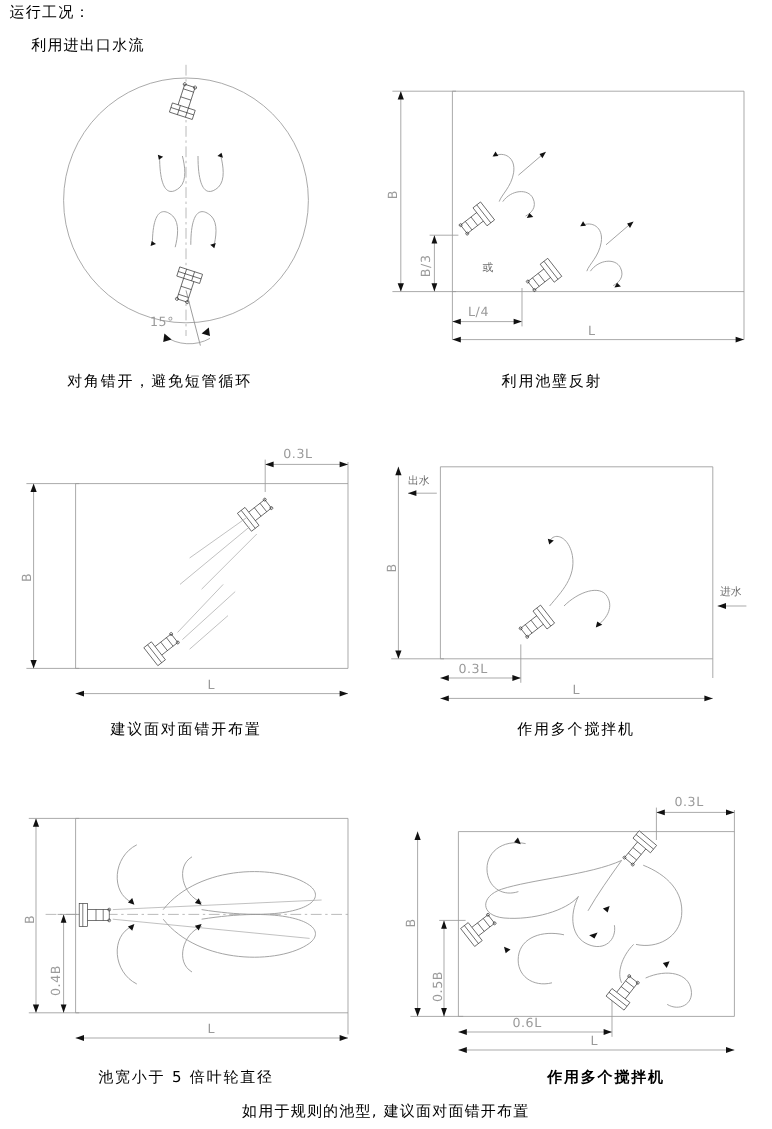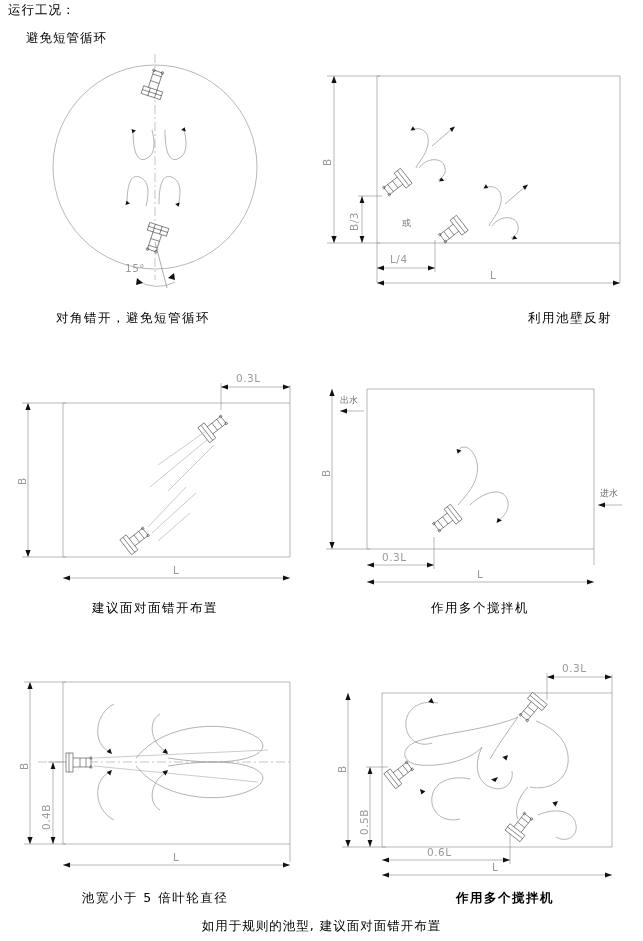--- a/index.html
+++ b/index.html
@@ -24,21 +24,21 @@
   .mxd{stroke:#222;stroke-width:0.5;fill:none;}
   .ah{fill:#111;stroke:none;}
   .dimtxt{font-size:10.5px;fill:#9a9a9a;font-family:"DejaVu Sans","Liberation Sans",sans-serif;letter-spacing:0.5px;}
   .cntxt{font-size:9px;fill:#6f6f6f;font-family:"DejaVu Sans","Liberation Sans",sans-serif;}
   #footer{position:absolute;left:0;right:0;top:918px;text-align:center;font-size:12.5px;letter-spacing:1px;}
 </style>
 </head>
 <body>
 
 <div id="heading" class="cn">运行工况：</div>
-<div id="series-title" class="cn">避免短管循环</div>
+<div id="series-title" class="cn">利用进出口水流</div>
 
 <div class="fig" style="left:55px;top:52px;">
 <svg width="230" height="250" viewBox="0 0 230 250">
   <g>
     <circle class="tank" cx="100" cy="115" r="102"></circle>
   </g>
   <g>
     <line class="cl" x1="100" y1="2" x2="100" y2="228"></line>
   </g>
 
@@ -160,21 +160,21 @@
 
     <path class="flow" d="M163,120 C171,116 181,121 179,134 C177,146 169,152 167,158"></path>
     <path class="ah" d="M161.5,120.5 l4.8,-0.4 -2.4,-3.8 z"></path>
     <path class="flow" d="M170,158 C177,148 191,147 195,155 C199,163 193,168 189,170"></path>
     <path class="ah" d="M190,171.6 l2.2,-4 3.2,3.2 z"></path>
     <line class="flow" x1="183" y1="136" x2="204" y2="118"></line>
     <path class="ah" d="M206,116.5 l-3,5.4 -2.4,-3.6 z"></path>
   </g>
 </svg>
 </div>
-<div class="caption" style="left:362px;top:310px;width:250px;text-align:right;">利用池壁反射</div>
+<div class="caption" style="left:335px;top:310px;width:250px;">利用池壁反射</div>
 
 <div class="fig" style="left:18px;top:365px;">
 <svg width="285" height="225" viewBox="0 0 285 225">
   <g>
     <line class="tank" x1="45" y1="38" x2="272" y2="38"></line>
     <line class="tank" x1="45" y1="38" x2="45" y2="192"></line>
     <line class="tank" x1="45" y1="192" x2="272" y2="192"></line>
     <line class="tank" x1="272" y1="20" x2="272" y2="192"></line>
   </g>
 

